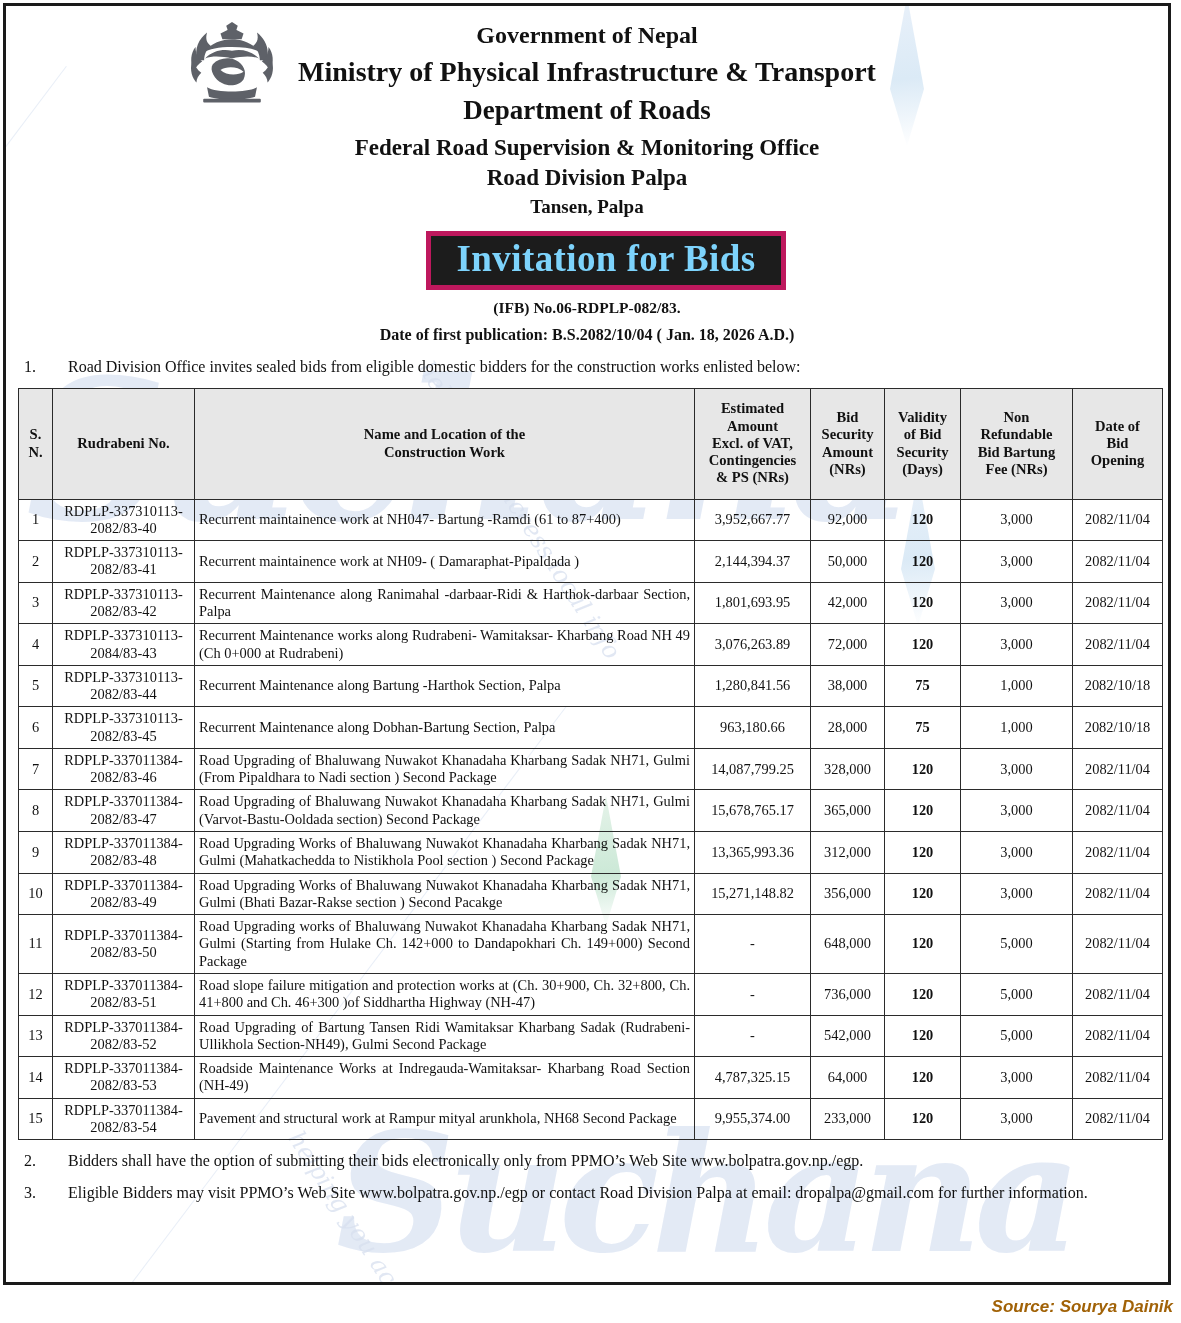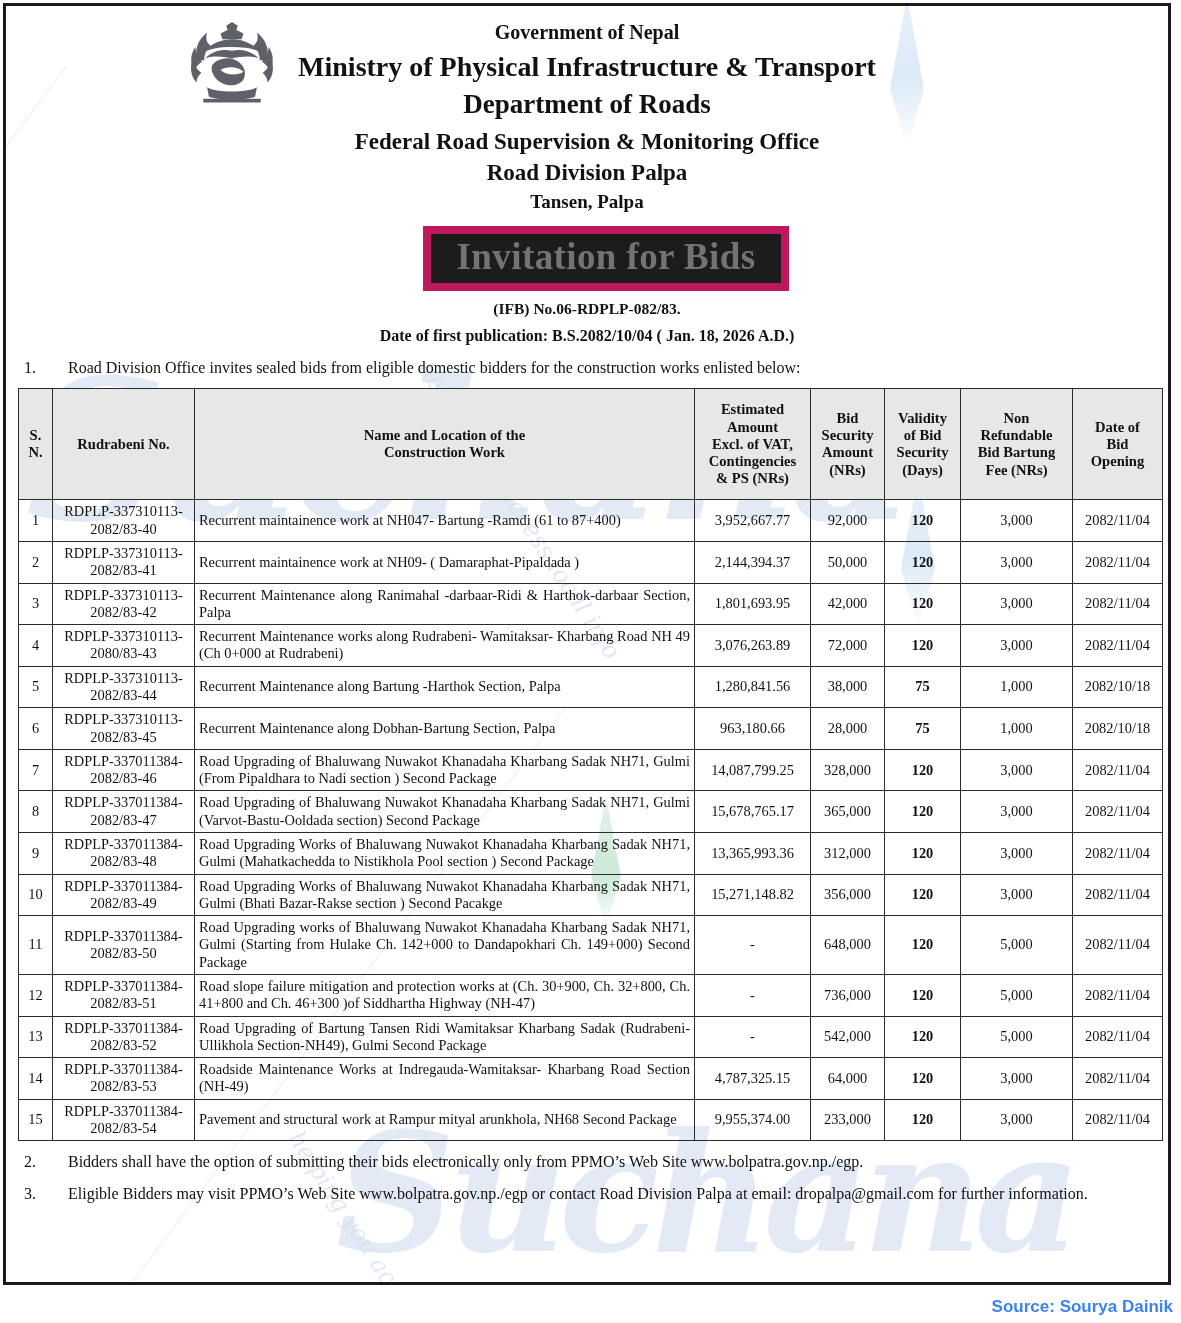--- a/index.html
+++ b/index.html
@@ -91,37 +91,37 @@
     text-align: center;
   }
   #emblem {
     position: absolute;
     left: 178px;
     top: 14px;
     width: 96px;
     height: 96px;
   }
   .hl { font-weight: bold; line-height: 1.26; }
-  .hl-1 { font-size: 20px; }
+  .hl-1 { font-size: 24px; }
   .hl-2 { font-size: 28px; margin-top: 4px; }
   .hl-3 { font-size: 27px; margin-top: 3px; }
   .hl-4 { font-size: 23px; margin-top: 7px; }
   .hl-5 { font-size: 23px; margin-top: 2px; }
   .hl-6 { font-size: 19px; margin-top: 2px; }
 
   #ifb-banner-wrap { margin-top: 12px; text-align: center; }
   #ifb-banner {
     display: inline-block;
     background: #1c1c1c;
-    color: #737373;
+    color: #7dd3fc;
     font-size: 37px;
     font-weight: bold;
     letter-spacing: .4px;
     padding: 3px 26px 6px 26px;
-    border: 8px solid #be185d;
+    border: 5px solid #be185d;
     line-height: 1.08;
     margin-left: 38px;
   }
   .ifb-line {
     font-size: 15.5px;
     font-weight: bold;
     margin-top: 9px;
   }
   .ifb-line.second { font-size: 16px; }
 
@@ -191,23 +191,24 @@
     font-size: 16.5px;
     margin: 14px 26px 0 0;
   }
 
   
   #source-credit {
     position: absolute;
     right: 8px;
     top: 1297px;
     font-family: "Liberation Sans", sans-serif;
+    font-style: italic;
     font-weight: bold;
     font-size: 17px;
-    color: #3b82f6;
+    color: #a16207;
     z-index: 3;
   }
 </style>
 </head>
 <body>
 
 <div id="ad-frame">
 
   <div>
     <div class="watermark wm-diag" style="left:60px; top:60px;"></div>
@@ -353,21 +354,21 @@
             <td class="c-ctr">RDPLP-337310113-2082/83-42</td>
             <td class="c-name">Recurrent Maintenance along  Ranimahal -darbaar-Ridi &amp; Harthok-darbaar Section, Palpa</td>
             <td class="c-amt">1,801,693.95</td>
             <td class="c-sec">42,000</td>
             <td class="c-val">120</td>
             <td class="c-fee">3,000</td>
             <td class="c-date">2082/11/04</td>
           </tr>
           <tr>
             <td class="c-sn">4</td>
-            <td class="c-ctr">RDPLP-337310113-2080/83-43</td>
+            <td class="c-ctr">RDPLP-337310113-2084/83-43</td>
             <td class="c-name">Recurrent Maintenance works along Rudrabeni- Wamitaksar- Kharbang Road NH 49 (Ch 0+000 at Rudrabeni)</td>
             <td class="c-amt">3,076,263.89</td>
             <td class="c-sec">72,000</td>
             <td class="c-val">120</td>
             <td class="c-fee">3,000</td>
             <td class="c-date">2082/11/04</td>
           </tr>
           <tr>
             <td class="c-sn">5</td>
             <td class="c-ctr">RDPLP-337310113-2082/83-44</td>

